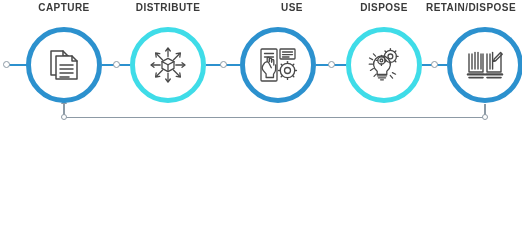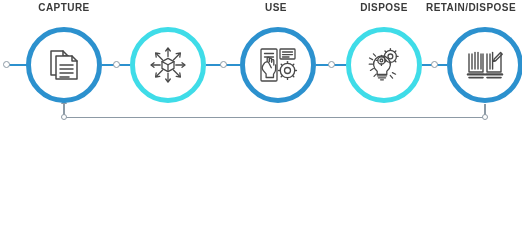--- a/index.html
+++ b/index.html
@@ -86,21 +86,22 @@
     border-right:3.5px solid transparent;
     border-bottom:6px solid #8d9aa5;
   }
 </style>
 </head>
 <body>
 
 <div id="stage">
 
   <div class="label" style="left:64px;">CAPTURE</div>
-  <div class="label" style="left:276px;">USE</div>
+  <div class="label" style="left:168px;">DISTRIBUTE</div>
+  <div class="label" style="left:292px;">USE</div>
   <div class="label" style="left:384px;">DISPOSE</div>
   <div class="label" style="left:471px;">RETAIN/DISPOSE</div>
 
   <div class="conn-line" style="left:6px;width:22px;"></div>
   <div class="conn-line" style="left:102px;width:28px;"></div>
   <div class="conn-line" style="left:206px;width:34px;"></div>
   <div class="conn-line" style="left:316px;width:30px;"></div>
   <div class="conn-line" style="left:422px;width:25px;"></div>
 
   <div class="conn-dot" style="left:6px;"></div>

